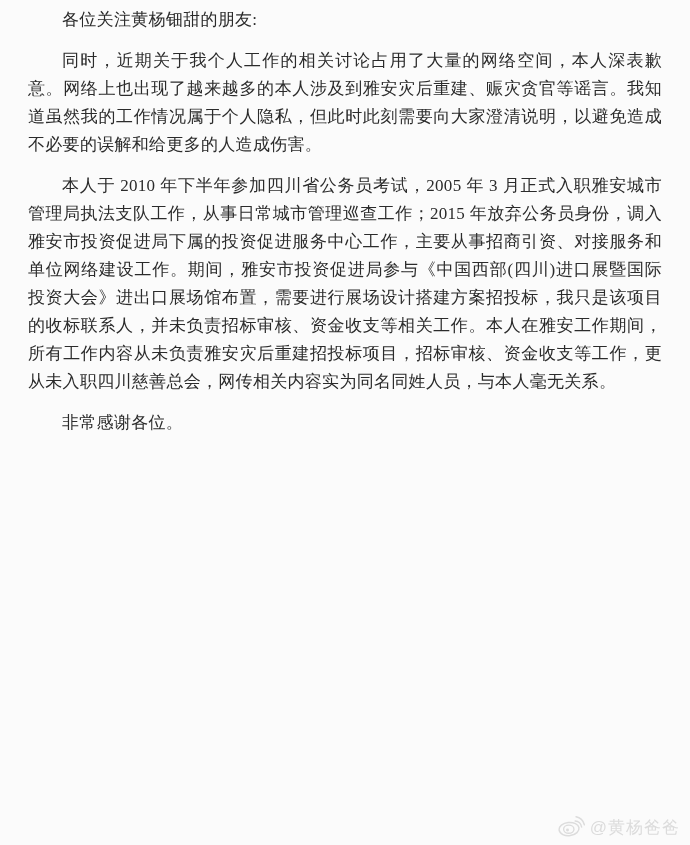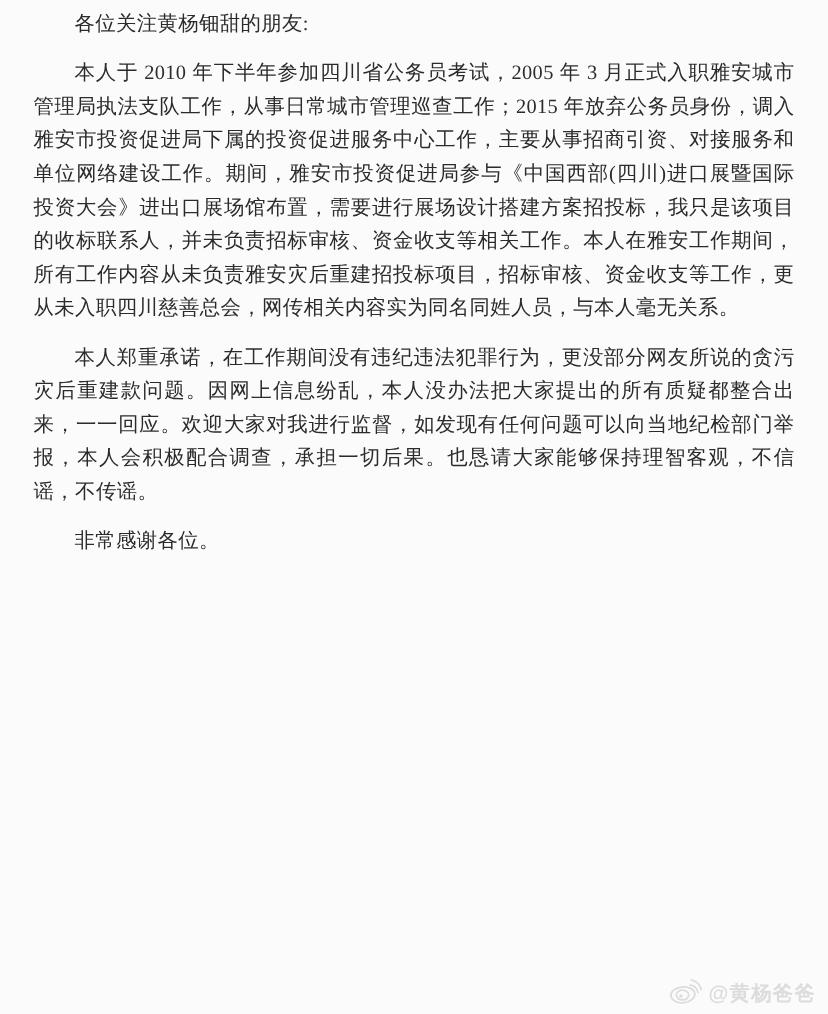--- a/index.html
+++ b/index.html
@@ -35,42 +35,42 @@
   }
   .watermark {
     position: absolute;
     right: 10px;
     bottom: 6px;
     display: flex;
     align-items: center;
     gap: 5px;
     color: #dcdcdc;
     font-size: 17px;
-    font-weight: bold;
+    font-weight: normal;
     font-family: "Liberation Sans", "DejaVu Sans", sans-serif;
     letter-spacing: 1px;
     user-select: none;
   }
   .watermark svg {
     display: block;
   }
 </style>
 </head>
 <body>
 
 <div class="page">
 
   <p class="salutation">各位关注黄杨钿甜的朋友:</p>
 
 
+  <p class="para">同时，近期关于我个人工作的相关讨论占用了大量的网络空间，本人深表歉意。网络上也出现了越来越多的本人涉及到雅安灾后重建、赈灾贪官等谣言。我知道虽然我的工作情况属于个人隐私，但此时此刻需要向大家澄清说明，以避免造成不必要的误解和给更多的人造成伤害。</p>
 
   <p class="para">本人于 2010 年下半年参加四川省公务员考试，2005 年 3 月正式入职雅安城市管理局执法支队工作，从事日常城市管理巡查工作；2015 年放弃公务员身份，调入雅安市投资促进局下属的投资促进服务中心工作，主要从事招商引资、对接服务和单位网络建设工作。期间，雅安市投资促进局参与《中国西部(四川)进口展暨国际投资大会》进出口展场馆布置，需要进行展场设计搭建方案招投标，我只是该项目的收标联系人，并未负责招标审核、资金收支等相关工作。本人在雅安工作期间，所有工作内容从未负责雅安灾后重建招投标项目，招标审核、资金收支等工作，更从未入职四川慈善总会，网传相关内容实为同名同姓人员，与本人毫无关系。</p>
 
 
-  <p class="para">本人郑重承诺，在工作期间没有违纪违法犯罪行为，更没部分网友所说的贪污灾后重建款问题。因网上信息纷乱，本人没办法把大家提出的所有质疑都整合出来，一一回应。欢迎大家对我进行监督，如发现有任何问题可以向当地纪检部门举报，本人会积极配合调查，承担一切后果。也恳请大家能够保持理智客观，不信谣，不传谣。</p>
 
   <p class="para closing">非常感谢各位。</p>
 
   <div class="watermark">
     <span>
       <svg width="28" height="24" viewBox="0 0 30 26" fill="none">
 
         <path d="M12 8.2 C6 8.8 1.6 12.4 2.1 16.2 C2.7 20.6 8.4 23.2 14.3 22.3 C20.2 21.4 24.3 17.5 23.6 13.6 C23 10.2 18 7.6 12 8.2 Z" stroke="#dcdcdc" stroke-width="1.6"></path>
         <ellipse cx="12.6" cy="15.4" rx="5.6" ry="4.4" stroke="#dcdcdc" stroke-width="1.5"></ellipse>
         <circle cx="11.2" cy="16.2" r="1.6" fill="#dcdcdc"></circle>

